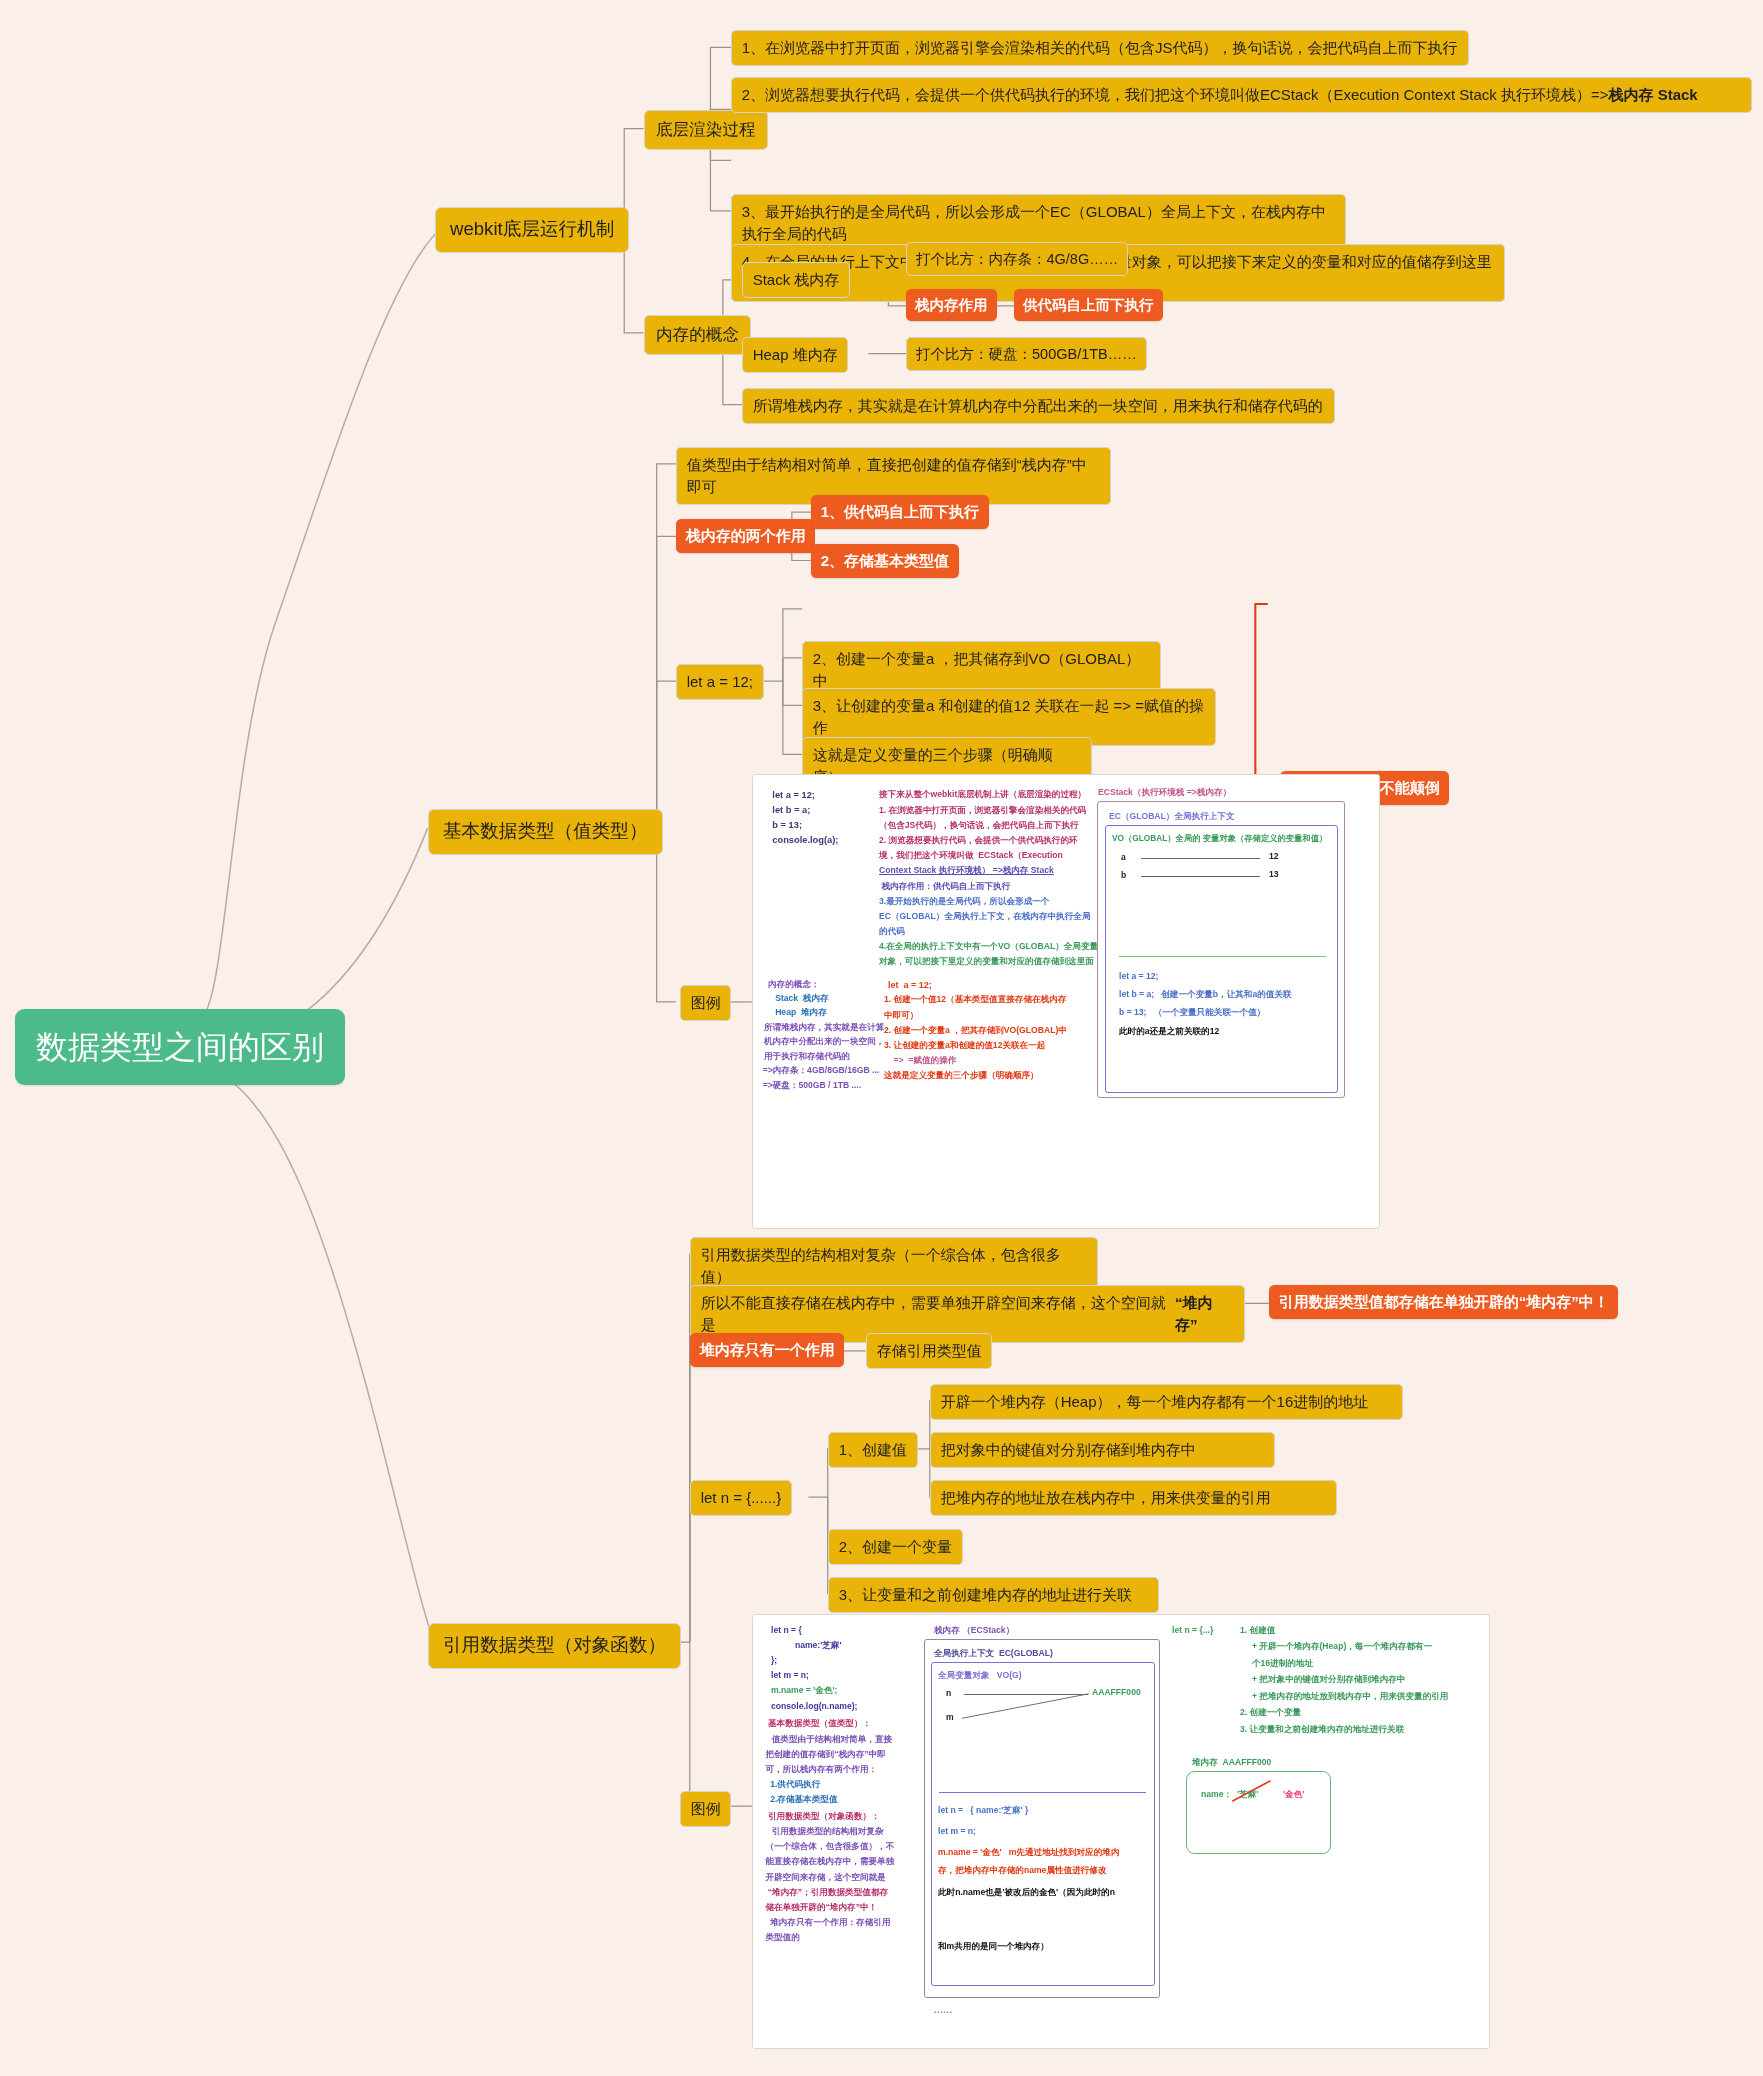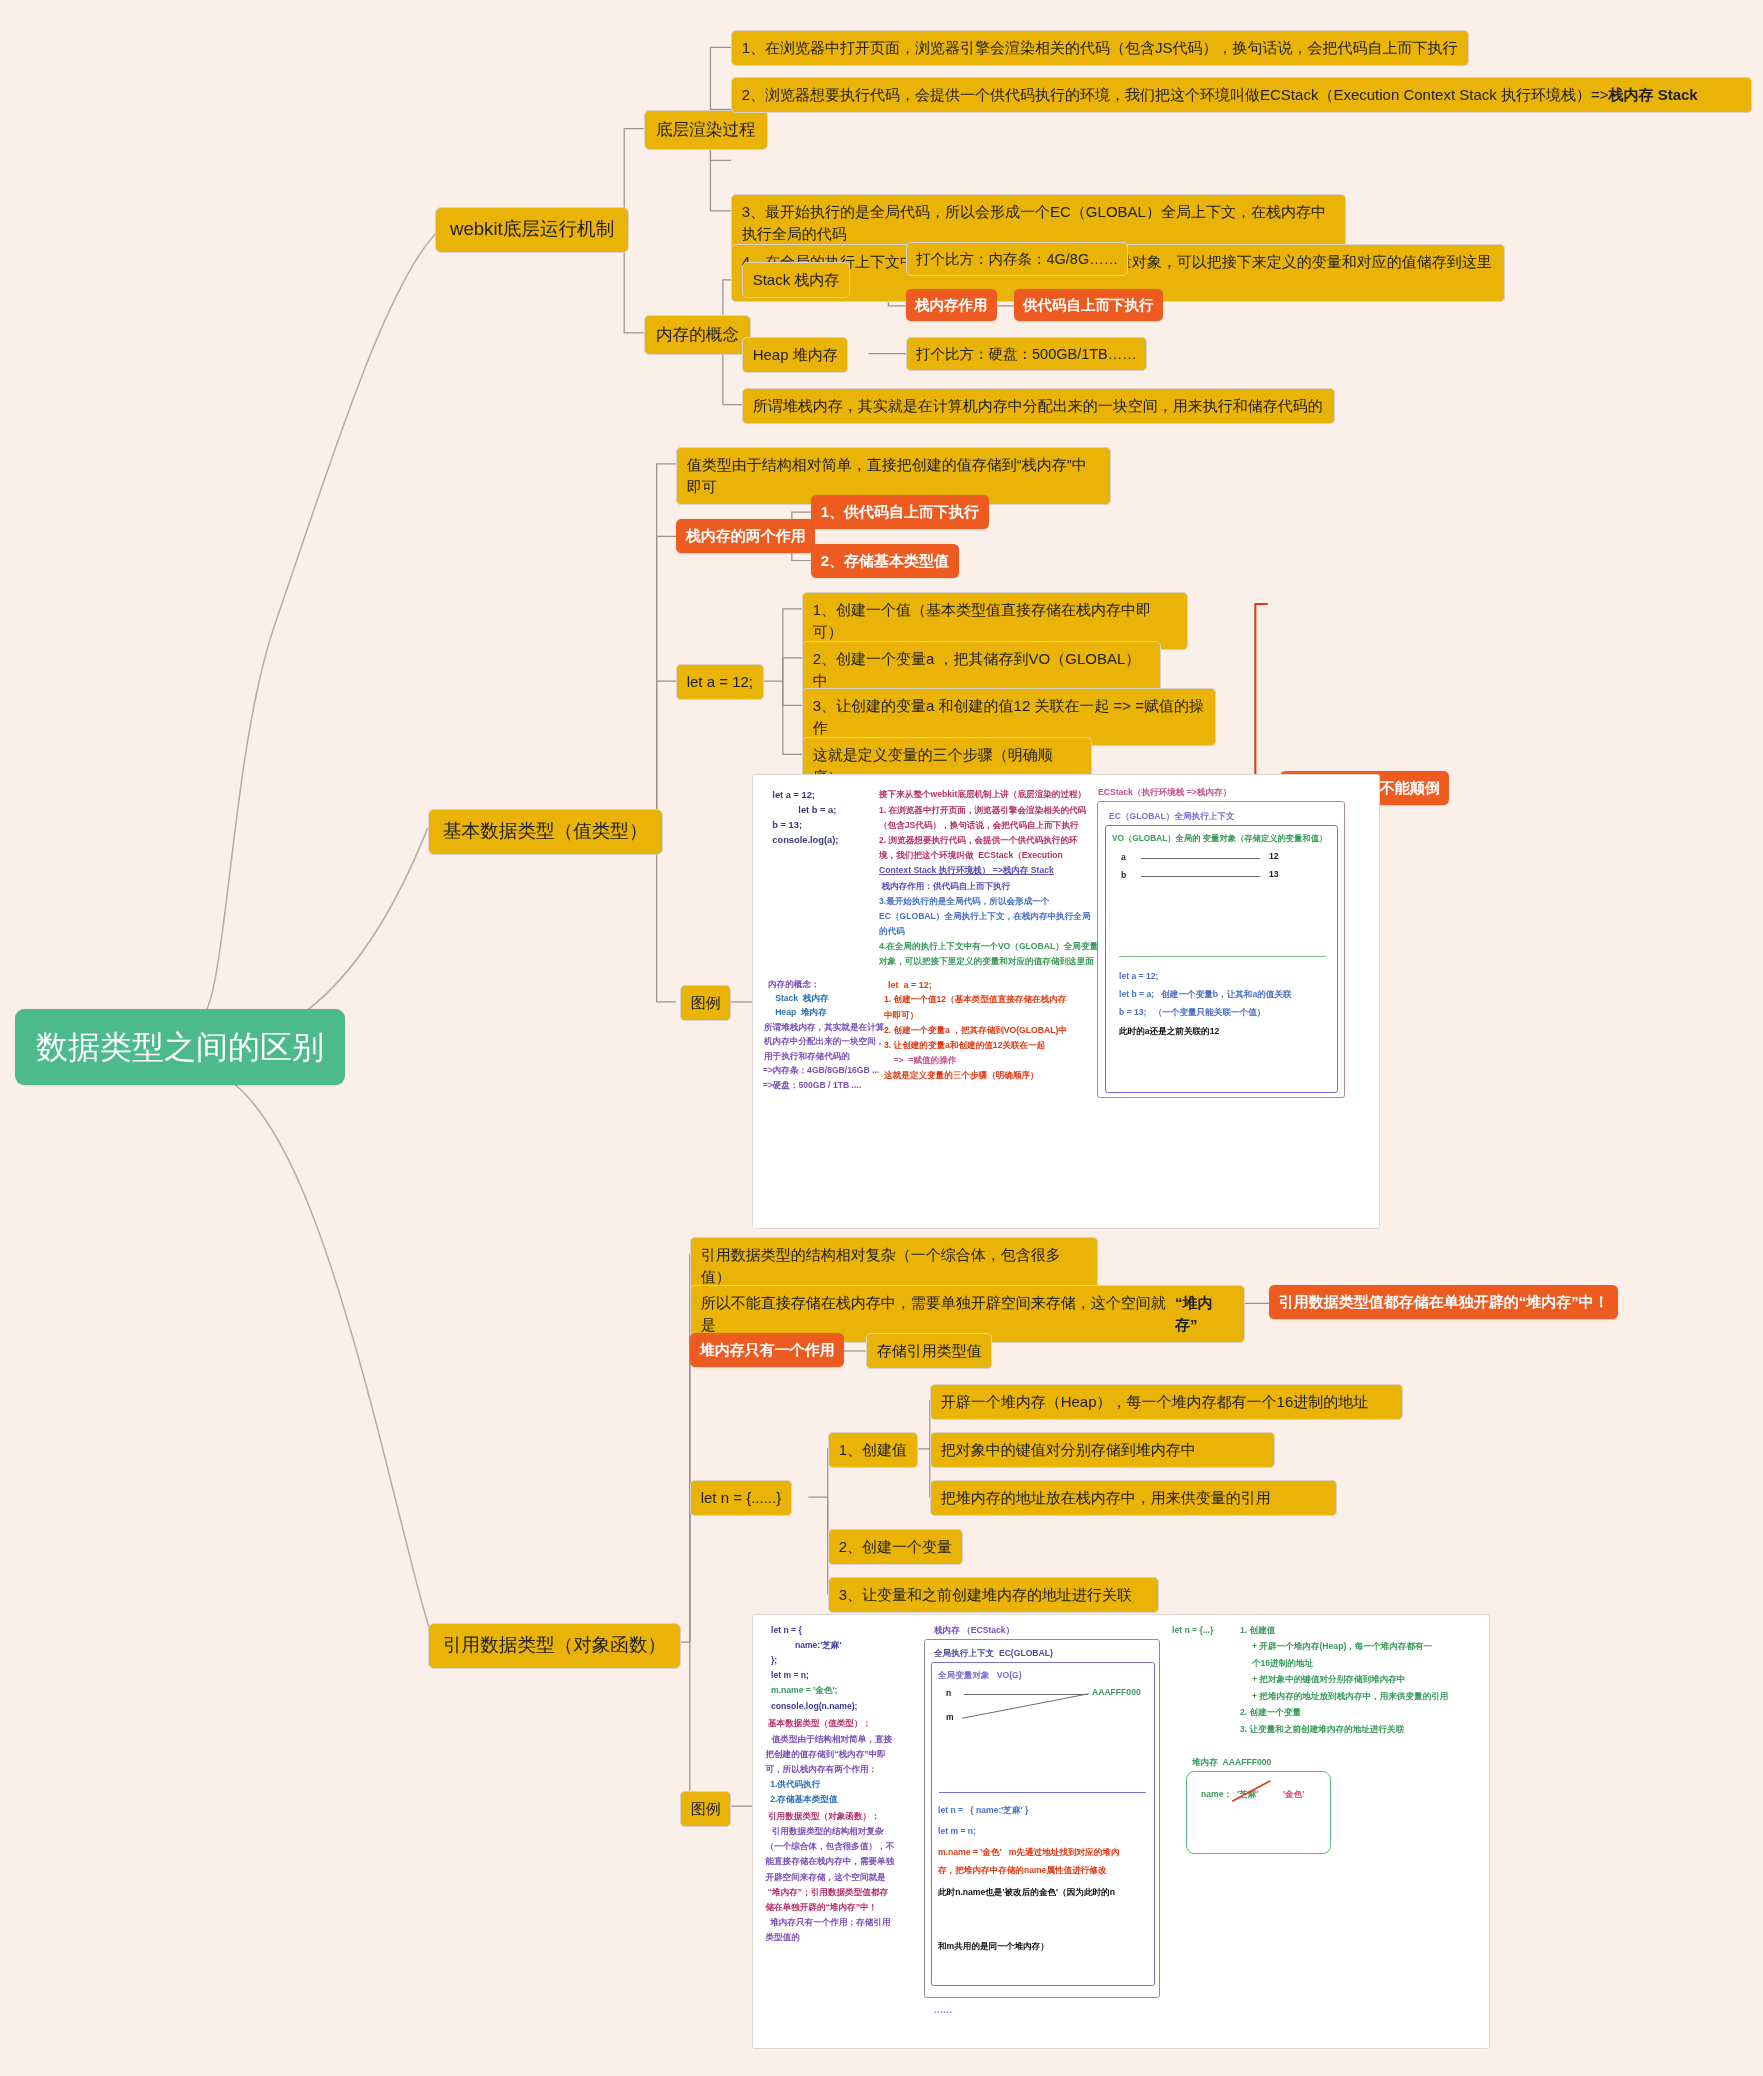--- a/index.html
+++ b/index.html
@@ -166,37 +166,36 @@
   <div class="node lvl3 wrap" style="left:676px;top:447px;width:435px;">值类型由于结构相对简单，直接把创建的值存储到“栈内存”中即可</div>
 
   <div class="node lvl3 hl" style="left:676px;top:519px;">栈内存的两个作用</div>
 
   <div class="node lvl3 hl" style="left:811px;top:495px;">1、供代码自上而下执行</div>
 
   <div class="node lvl3 hl" style="left:811px;top:544px;">2、存储基本类型值</div>
 
   <div class="node lvl3" style="left:676px;top:664px;">let a = 12;</div>
 
-  <div class="node lvl3 wrap" style="left:802px;top:592px;width:386px;">1、创建一个值（基本类型值直接存储在栈内存中即可）</div>
 
   <div class="node lvl3 wrap" style="left:802px;top:641px;width:359px;">2、创建一个变量a ，把其储存到VO（GLOBAL）中</div>
 
   <div class="node lvl3 wrap" style="left:802px;top:688px;width:414px;">3、让创建的变量a 和创建的值12 关联在一起 =&gt; =赋值的操作</div>
 
   <div class="node lvl3 wrap" style="left:802px;top:737px;width:290px;">这就是定义变量的三个步骤（明确顺序）</div>
 
   <div class="node lvl3 hl" style="left:1280px;top:771px;">顺序很重要，不能颠倒</div>
 
   <div class="node lvl3" style="left:680px;top:985px;">图例</div>
 
   <div class="figure" style="left:752px;top:774px;width:628px;height:455px;">
     <div class="fig-inner">
 
       <div class="ftxt" style="left:19.3px;top:14px;color:#3a3a7a;font-size:9.3px;font-weight:bold;">let a = 12;</div>
-      <div class="ftxt" style="left:19.3px;top:29px;color:#3a3a7a;font-size:9.3px;font-weight:bold;margin-left:26px;">let b = a;</div>
+      <div class="ftxt" style="left:19.3px;top:29px;color:#3a3a7a;font-size:9.3px;font-weight:bold;">let b = a;</div>
       <div class="ftxt" style="left:19.3px;top:44px;color:#3a3a7a;font-size:9.3px;font-weight:bold;">b = 13;</div>
       <div class="ftxt" style="left:19.3px;top:59px;color:#3a3a7a;font-size:9.3px;font-weight:bold;">console.log(a);</div>
 
       <div class="ftxt" style="left:15px;top:204px;color:#7a4fb5;font-size:8.6px;font-weight:bold;">内存的概念：</div>
       <div class="ftxt" style="left:15px;top:218px;color:#2a6fb5;font-size:8.6px;font-weight:bold;">   Stack  栈内存</div>
       <div class="ftxt" style="left:15px;top:232px;color:#2a6fb5;font-size:8.6px;font-weight:bold;">   Heap  堆内存</div>
       <div class="ftxt" style="left:11px;top:247px;color:#7a4fb5;font-size:8.6px;font-weight:bold;">所谓堆栈内存，其实就是在计算</div>
       <div class="ftxt" style="left:11px;top:261px;color:#7a4fb5;font-size:8.6px;font-weight:bold;">机内存中分配出来的一块空间，</div>
       <div class="ftxt" style="left:11px;top:276px;color:#7a4fb5;font-size:8.6px;font-weight:bold;">用于执行和存储代码的</div>
       <div class="ftxt" style="left:9.7px;top:290px;color:#7a4fb5;font-size:8.6px;font-weight:bold;">=&gt;内存条：4GB/8GB/16GB ...</div>

